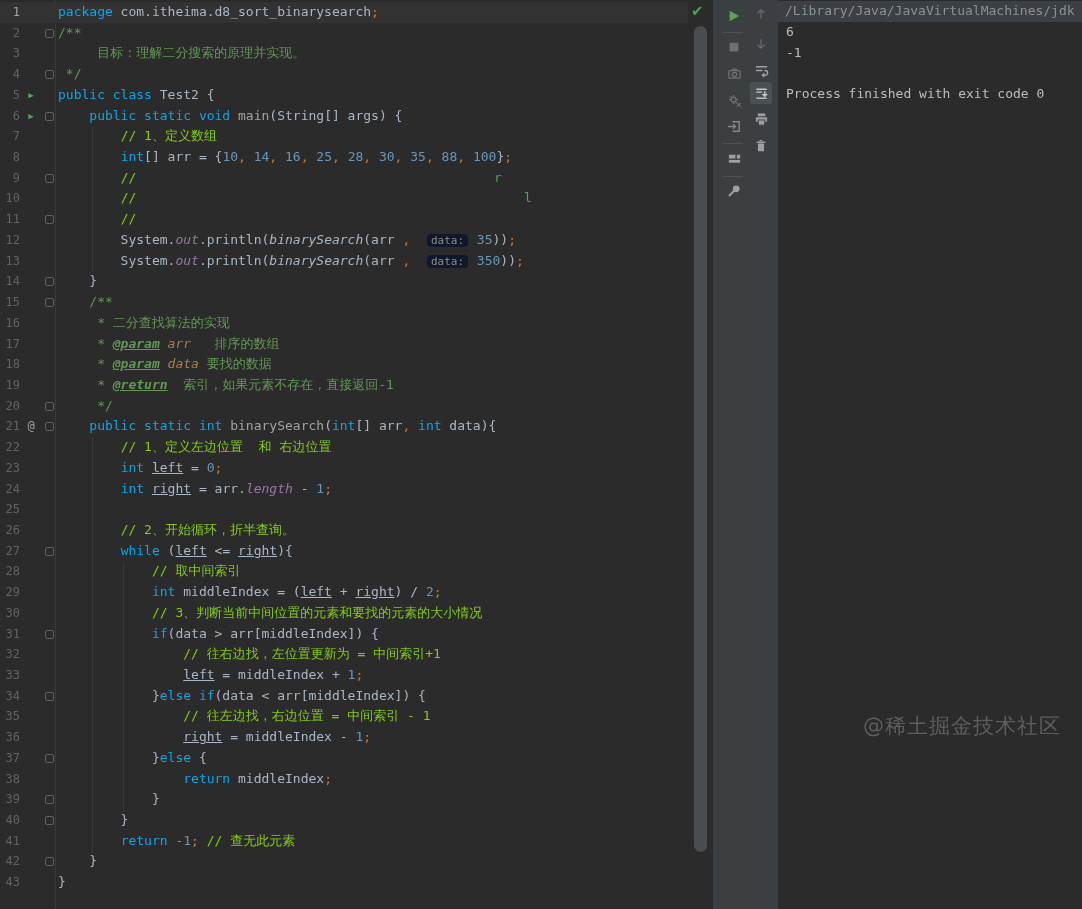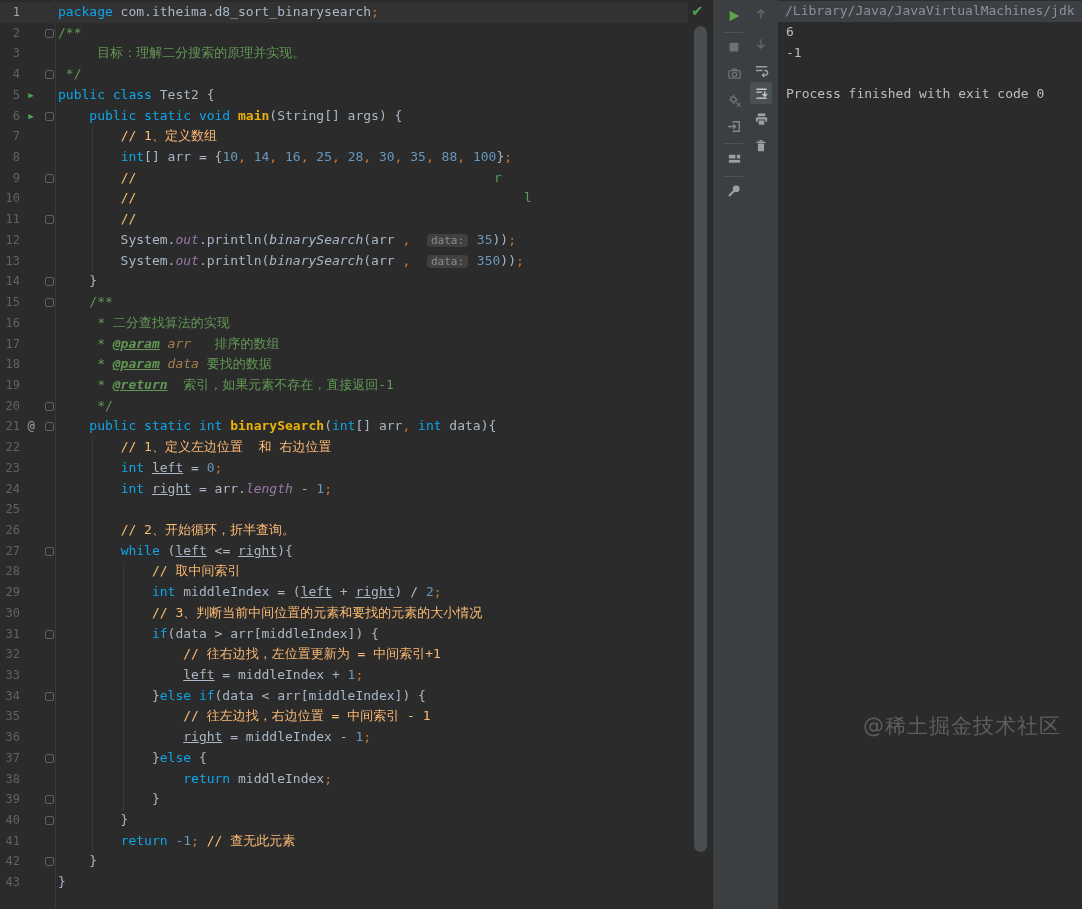--- a/index.html
+++ b/index.html
@@ -15,31 +15,31 @@
   .row.cur .ln{color:#a4a3a3;}
   .gic{width:22px;flex:none;text-align:center;color:#A9B7C6;}
   .gic.run{color:#4FA457;font-size:9px;}
   .gic.at{color:#9da0a2;font-size:12px;}
   .fold{width:16px;flex:none;position:relative;}
   .fbox{position:absolute;left:3px;top:6px;width:7px;height:7px;border:1px solid #5e6163;border-radius:2px;background:#2B2B2B;}
   .code{flex:1;position:relative;color:#A9B7C6;}
   .tk{display:inline;}
   .tk.k{color:#0ea5e9;}
   .tk.n{color:#6897BB;}
-  .tk.c{color:#fdba74;}
+  .tk.c{color:#84cc16;}
   .tk.d{color:#629755;}
   .tk.dt{color:#629755;font-weight:bold;font-style:italic;text-decoration:underline;}
   .tk.dp{color:#AA7F4B;font-style:italic;}
   .tk.p{color:#A9B7C6;}
   .tk.f{color:#9876AA;font-style:italic;}
-  .tk.m{color:#eab308;font-weight:bold;margin-top:22px;}
+  .tk.m{color:#a3a3a3;font-weight:normal;margin-top:22px;}
   .tk.mi{color:#A9B7C6;font-style:italic;}
   .tk.u{color:#A9B7C6;text-decoration:underline;}
   .tk.s{color:#CC7832;}
-  .tk.hint{background:#404040;color:#8c8c8c;border-radius:4px;padding:0 4px;font-size:11px;margin:0 1px;}
+  .tk.hint{background:#0f172a;color:#8c8c8c;border-radius:4px;padding:0 4px;font-size:11px;margin:0 1px;}
   .tk.tail{position:absolute;top:0;color:#55A156;}
   
   .sstrip{position:absolute;left:688px;top:0;width:24px;height:909px;background:#2B2B2B;}
   .okcheck{position:absolute;left:3px;top:2px;color:#4DA153;font-size:15px;font-family:"DejaVu Sans",sans-serif;cursor:default;}
   .sthumb{position:absolute;left:6px;top:26px;width:13px;height:826px;background:#4a4d4f;border-radius:7px;}
   
   .rtb{position:absolute;left:712px;top:0;width:66px;height:909px;background:#3C3F41;border-left:1px solid #262829;box-sizing:border-box;}
   .tbtn{position:absolute;width:22px;height:22px;display:flex;align-items:center;justify-content:center;border-radius:3px;}
   .tbtn.sel{background:#4b5052;}
   .tdiv{position:absolute;width:20px;height:1px;background:#505354;}

